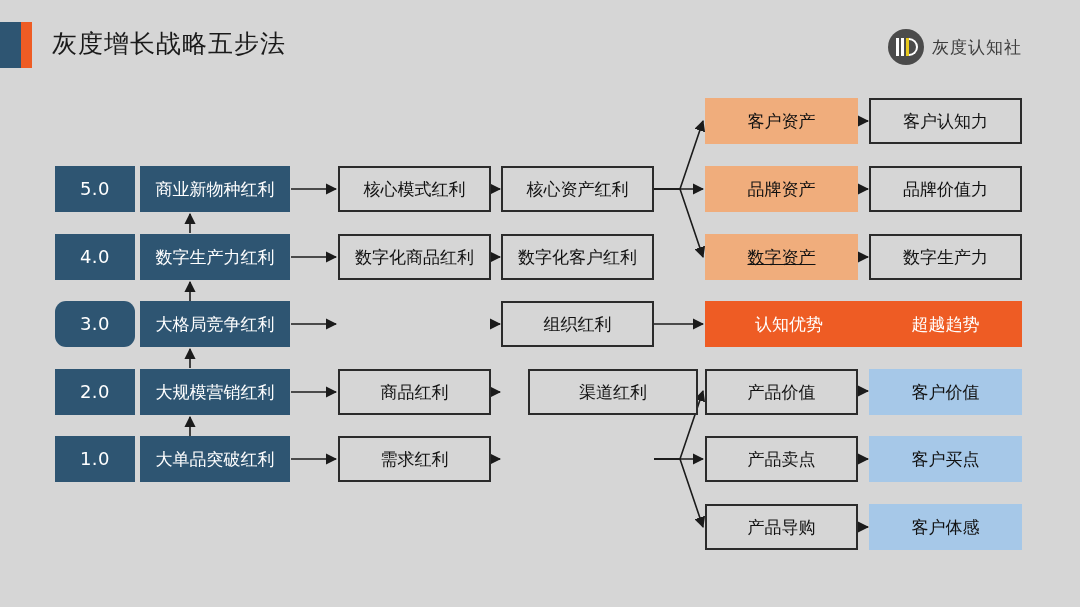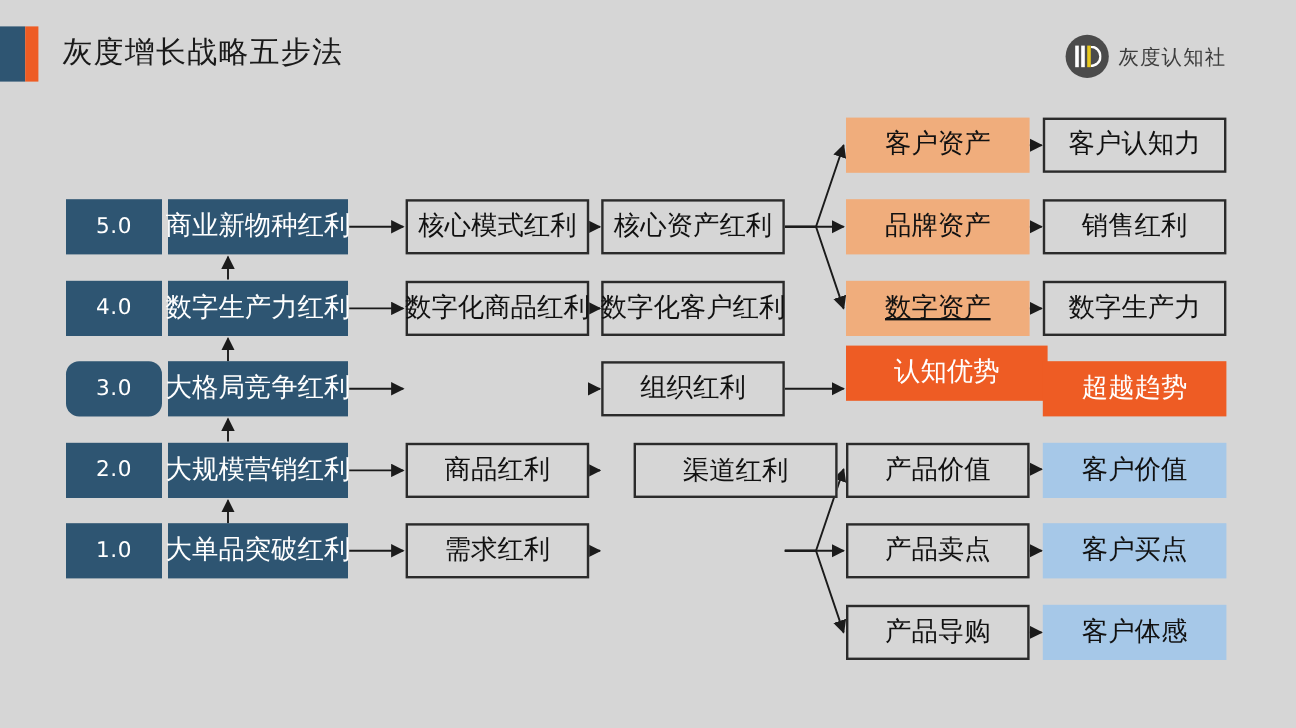--- a/index.html
+++ b/index.html
@@ -54,21 +54,21 @@
   }
   .brand-text { font-size: 17px; color: #3d3d3d; letter-spacing: 1px; white-space: nowrap; }
 
   
   .node {
     position: absolute;
     box-sizing: border-box;
     display: flex;
     align-items: center;
     justify-content: center;
-    font-size: 22px;
+    font-size: 17px;
     line-height: 1;
     white-space: nowrap;
   }
   .node.dark   { background: #2e5572; color: #ffffff; }
   .node.plain  { background: #d6d6d6; color: #111111; border: 2px solid #2b2b2b; }
   .node.orange { background: #f0ad7c; color: #111111; }
   .node.hot    { background: #ee5c24; color: #ffffff; }
   .node.blue   { background: #a6c8e8; color: #111111; }
   .node.stage  { font-size: 18px; letter-spacing: 0.5px; }
 
@@ -159,26 +159,26 @@
   <div class="node plain" style="left:338px;top:436px;width:153px;height:46px;">需求红利</div>
 
   <div class="node plain" style="left:501px;top:166px;width:153px;height:46px;">核心资产红利</div>
   <div class="node plain" style="left:501px;top:234px;width:153px;height:46px;">数字化客户红利</div>
   <div class="node plain" style="left:501px;top:301px;width:153px;height:46px;">组织红利</div>
   <div class="node plain" style="left:528px;top:369px;width:170px;height:46px;font-family:Liberation Serif, serif;">渠道红利</div>
 
   <div class="node orange" style="left:705px;top:98px;width:153px;height:46px;">客户资产</div>
   <div class="node orange" style="left:705px;top:166px;width:153px;height:46px;">品牌资产</div>
   <div class="node orange" style="left:705px;top:234px;width:153px;height:46px;text-decoration:underline;">数字资产</div>
-  <div class="node hot" style="left:705px;top:288px;width:168px;height:46px;">认知优势</div>
+  <div class="node hot" style="left:705px;top:301px;width:168px;height:46px;">认知优势</div>
   <div class="node plain" style="left:705px;top:369px;width:153px;height:46px;">产品价值</div>
   <div class="node plain" style="left:705px;top:436px;width:153px;height:46px;">产品卖点</div>
   <div class="node plain" style="left:705px;top:504px;width:153px;height:46px;">产品导购</div>
 
   <div class="node plain" style="left:869px;top:98px;width:153px;height:46px;">客户认知力</div>
-  <div class="node plain" style="left:869px;top:166px;width:153px;height:46px;">销售红利</div>
+  <div class="node plain" style="left:869px;top:166px;width:153px;height:46px;">品牌价值力</div>
   <div class="node plain" style="left:869px;top:234px;width:153px;height:46px;">数字生产力</div>
   <div class="node hot" style="left:869px;top:301px;width:153px;height:46px;">超越趋势</div>
   <div class="node blue" style="left:869px;top:369px;width:153px;height:46px;">客户价值</div>
   <div class="node blue" style="left:869px;top:436px;width:153px;height:46px;">客户买点</div>
   <div class="node blue" style="left:869px;top:504px;width:153px;height:46px;">客户体感</div>
 
 </div>
 
 </body></html>

